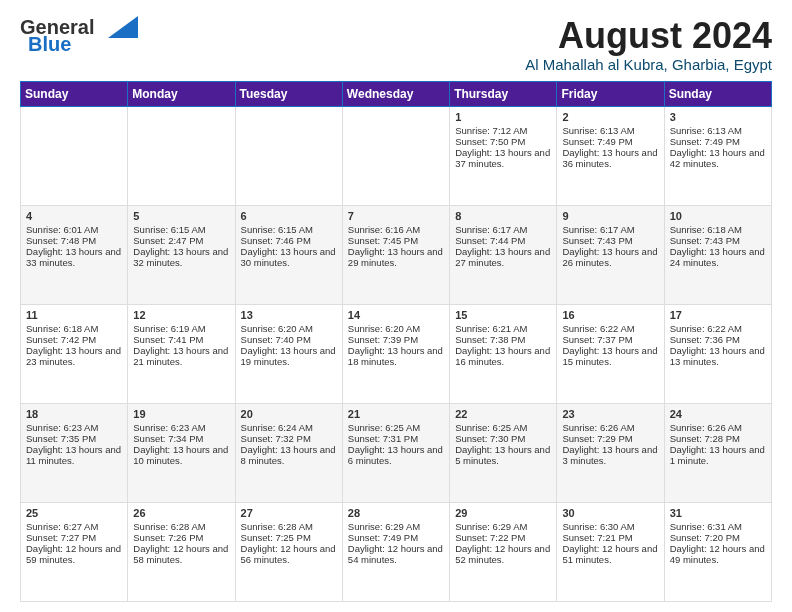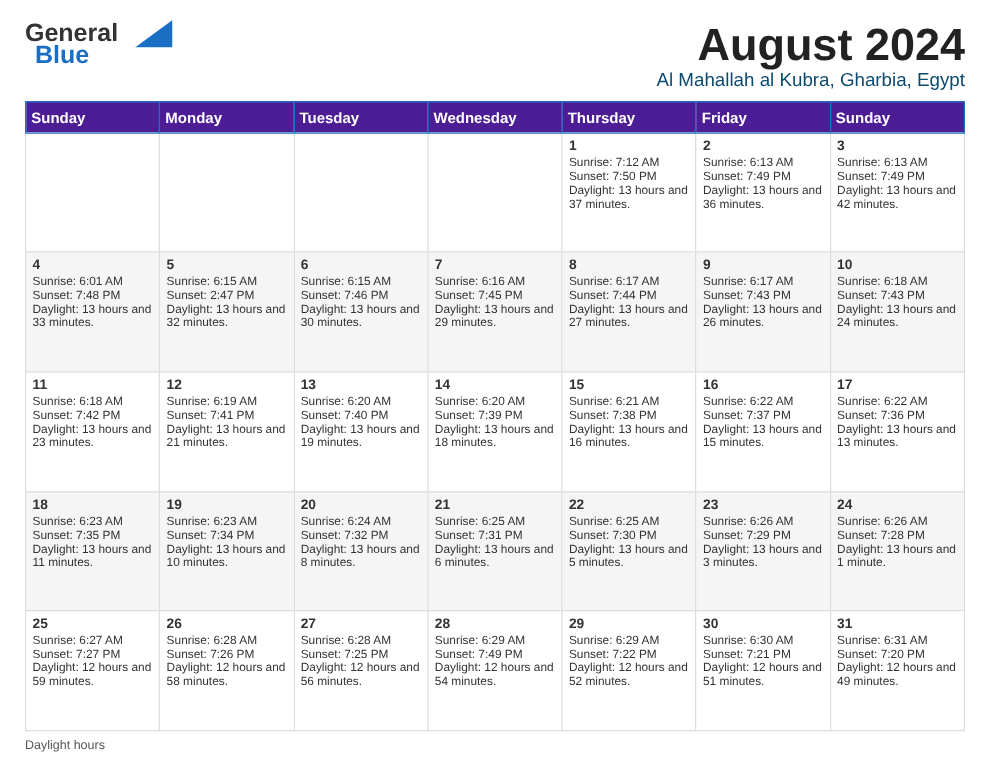--- a/index.html
+++ b/index.html
@@ -311,16 +311,13 @@
           <td>
             <span class="day-num">31</span>
             <div>Sunrise: 6:31 AM</div>
             <div>Sunset: 7:20 PM</div>
             <div>Daylight: 12 hours and 49 minutes.</div>
           </td>
         </tr>
       </tbody>
   </table>
 
-  <div class="footer">
-    <span>Daylight hours</span>
-  </div>
 </div>
 
 </body></html>

